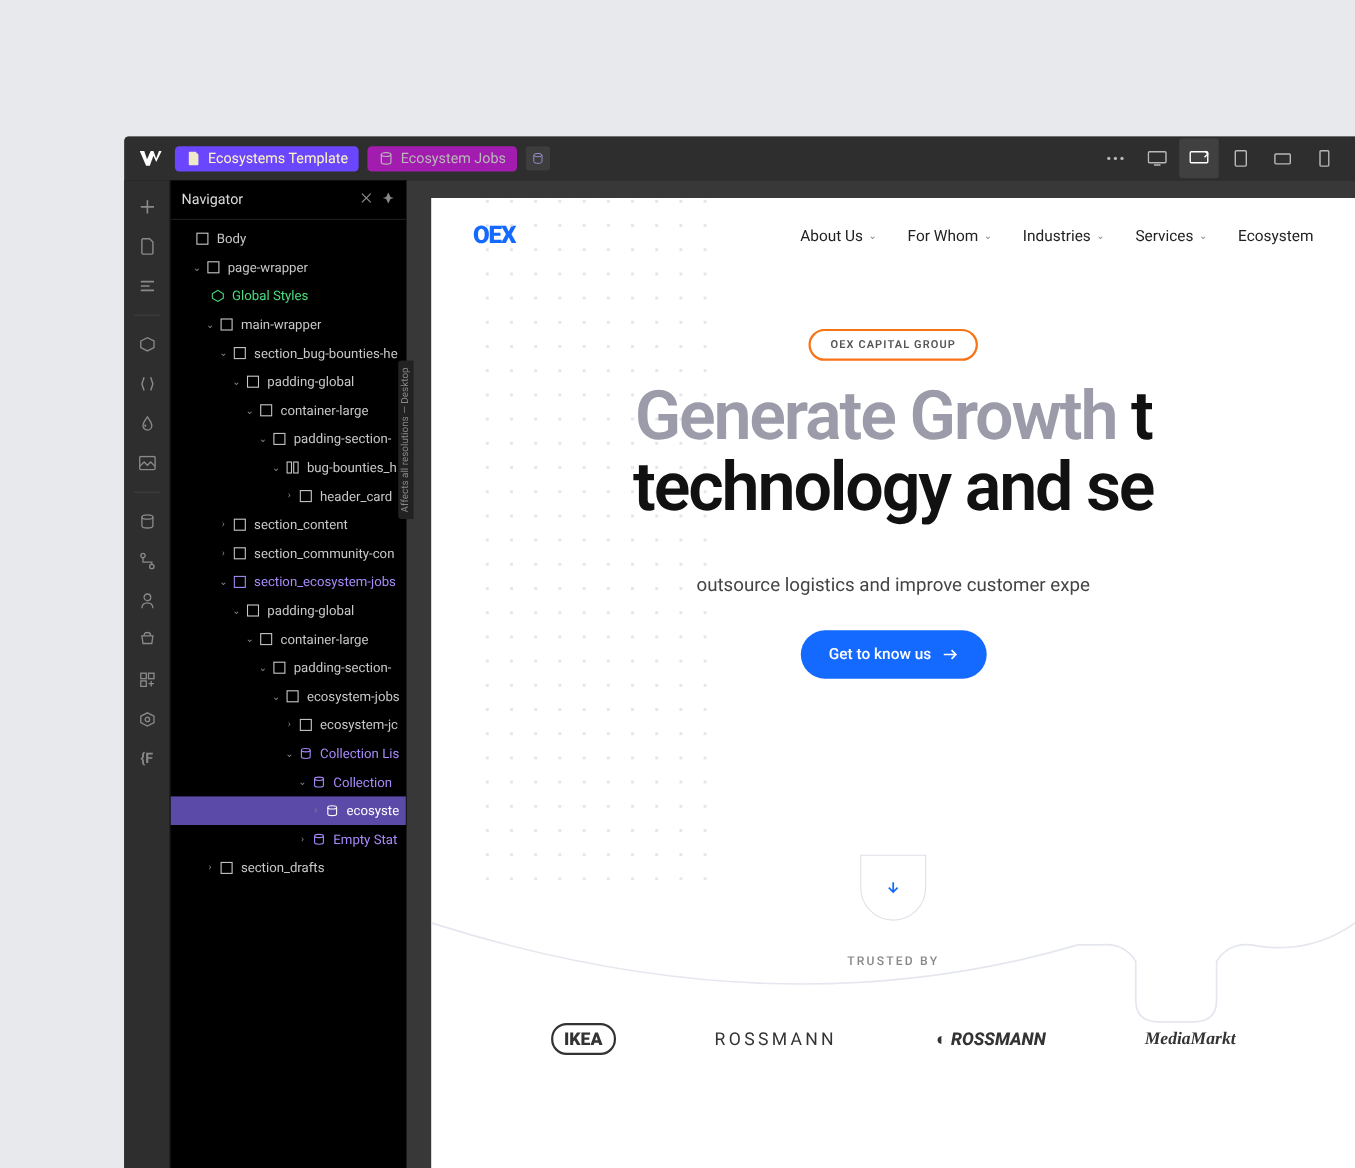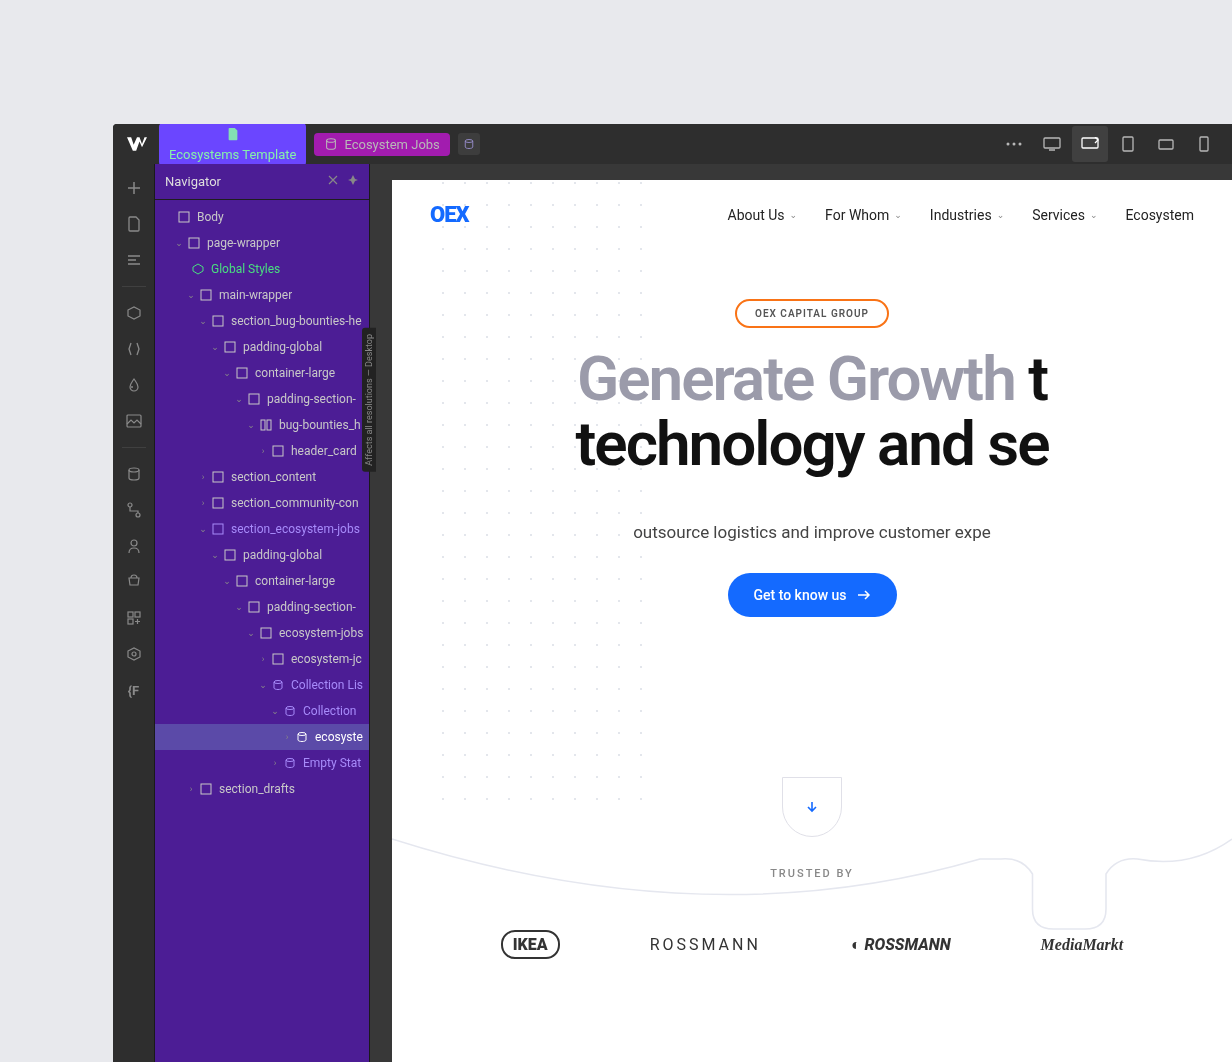--- a/index.html
+++ b/index.html
@@ -46,22 +46,21 @@
   display: flex;
   align-items: center;
   gap: 6px;
   padding: 4px 10px;
   border-radius: 4px;
   font-size: 13px;
   cursor: pointer;
 }
 .tab-pill.active {
   background: #6b46ff;
-  color: #86efac;
-  flex-direction: column;
+  color: #fef9c3;
 }
 .tab-pill.inactive {
   background: #a21caf;
   color: #b8b8b8;
 }
 .tab-pill .icon-small { width: 14px; height: 14px; }
 .tab-extra {
   width: 22px;
   height: 22px;
   background: #3d3d3d;
@@ -124,21 +123,21 @@
 .rail-divider {
   width: 24px;
   height: 1px;
   background: #404040;
   margin: 6px 0;
 }
 
 
 .navigator {
   width: 215px;
-  background: #4c1d95;
+  background: #000000;
   border-right: 1px solid #1a1a1a;
   display: flex;
   flex-direction: column;
 }
 .nav-header {
   height: 36px;
   display: flex;
   align-items: center;
   padding: 0 10px;
   color: #ddd;

